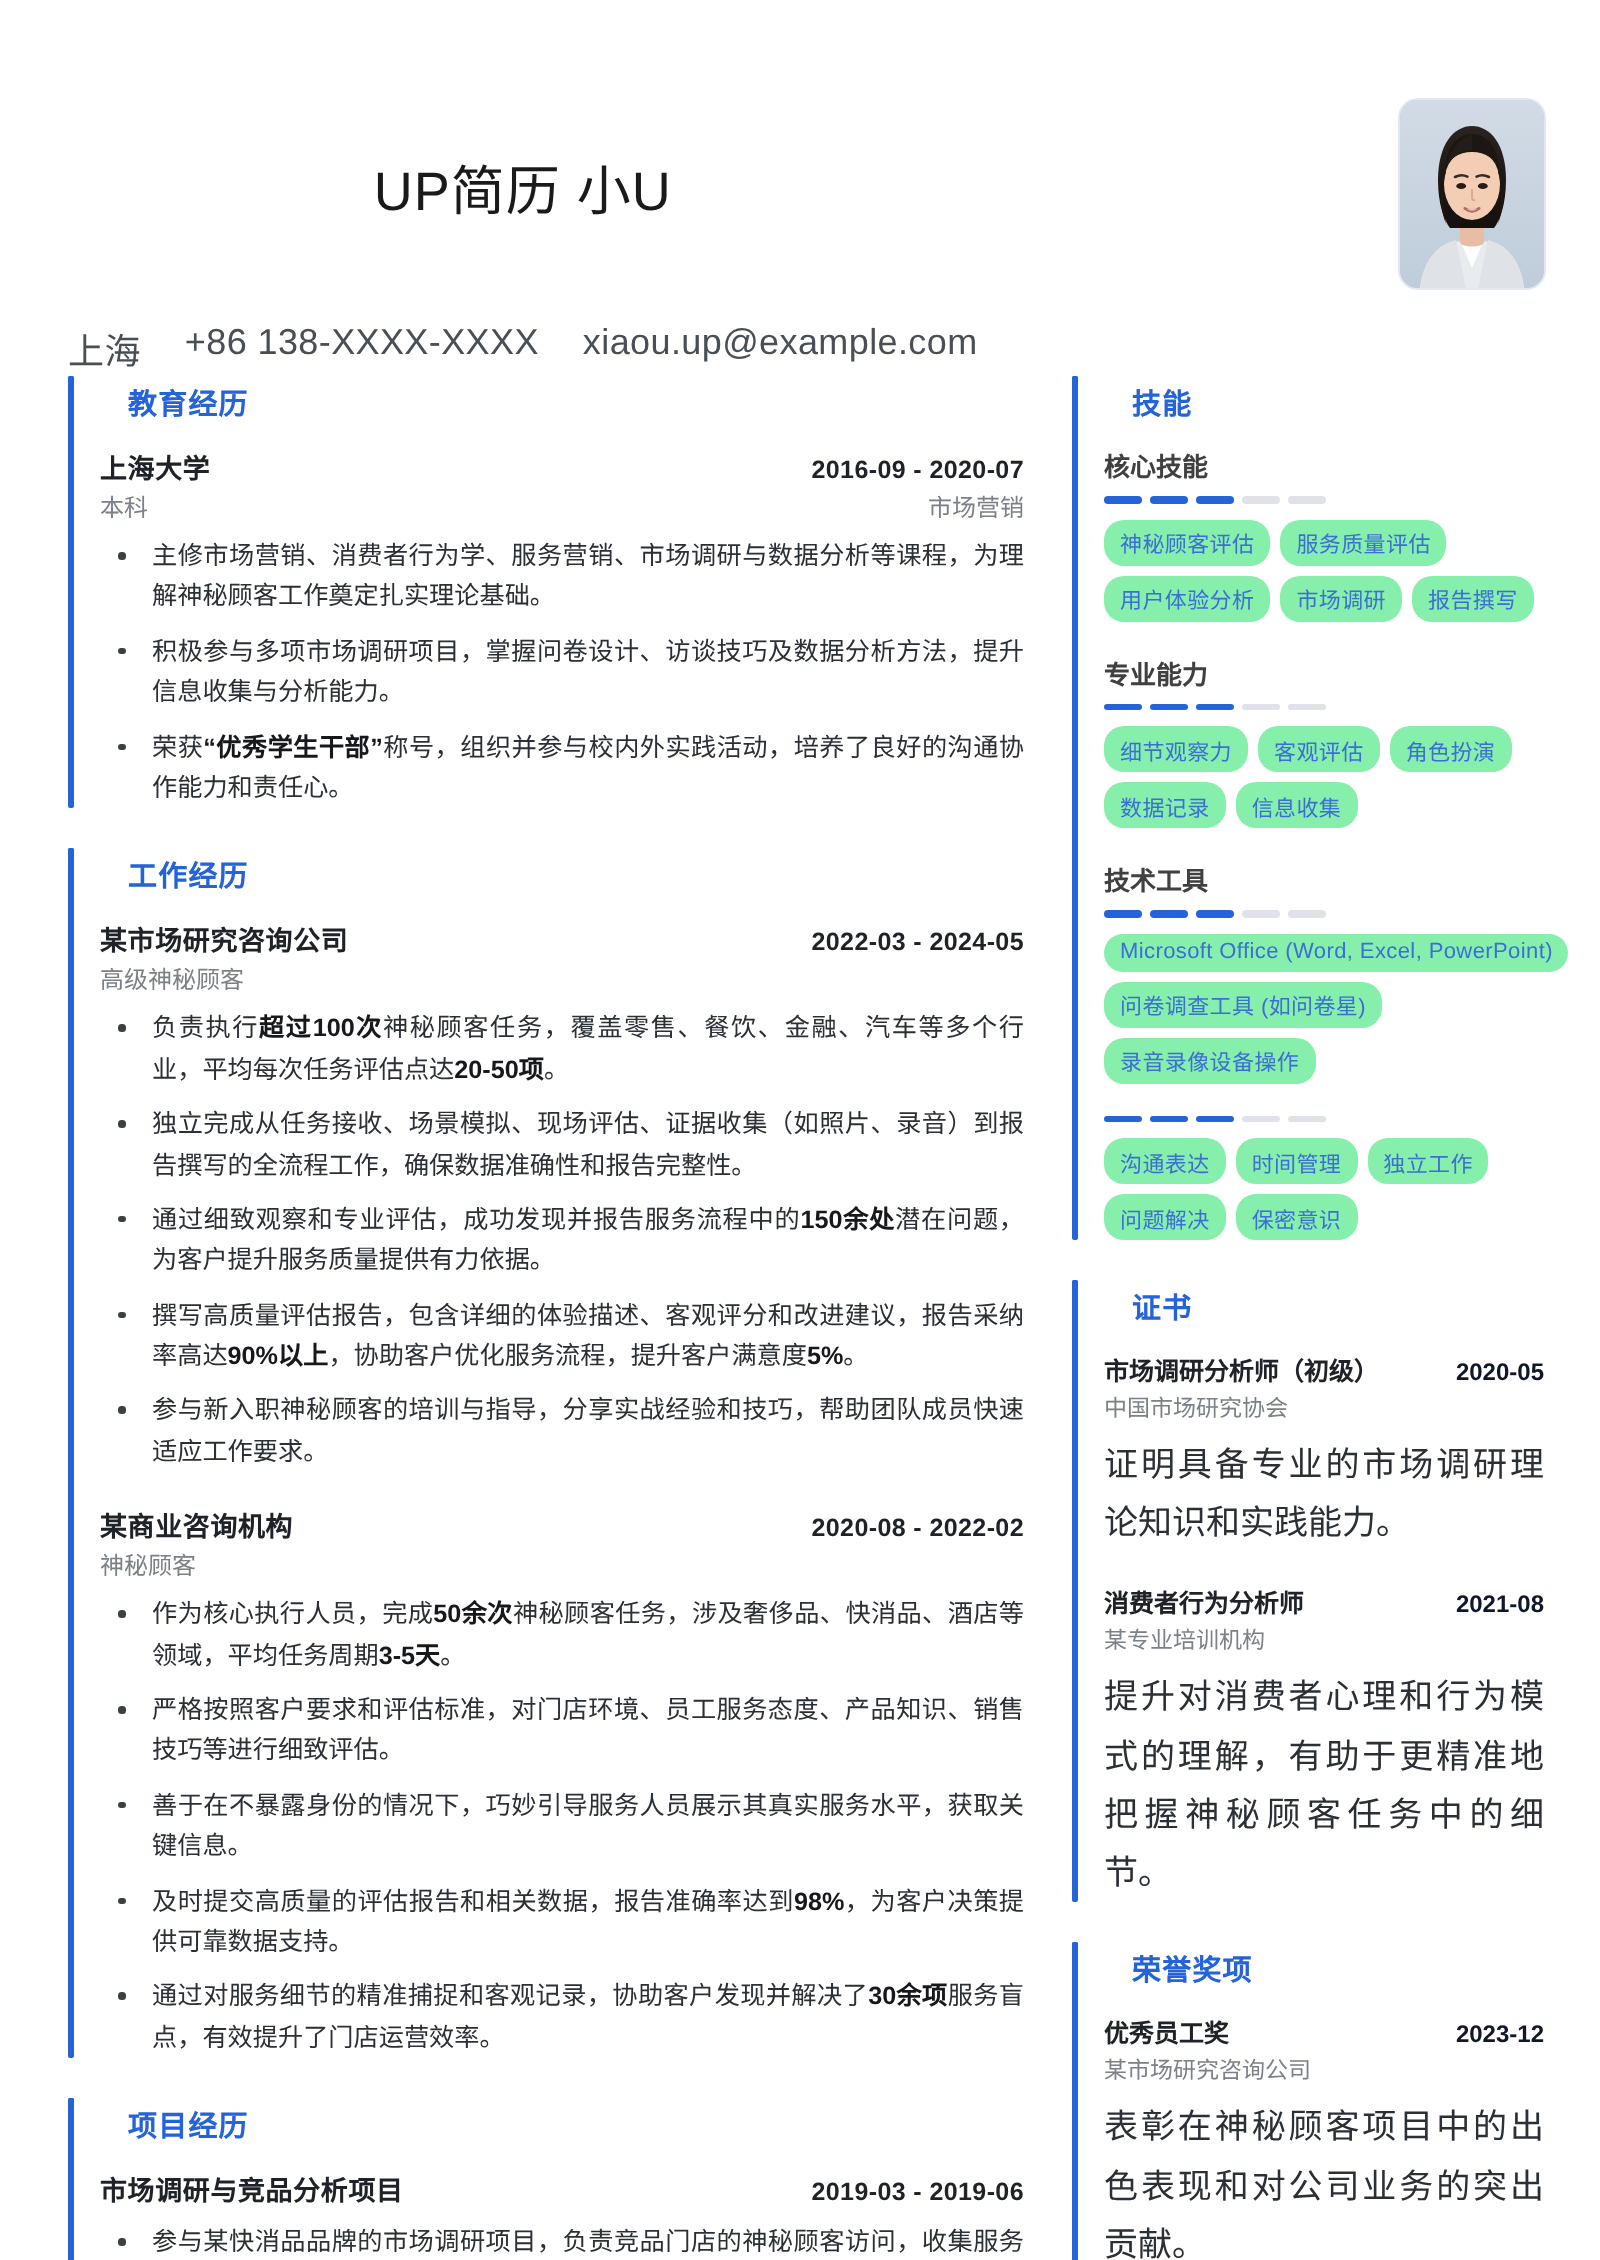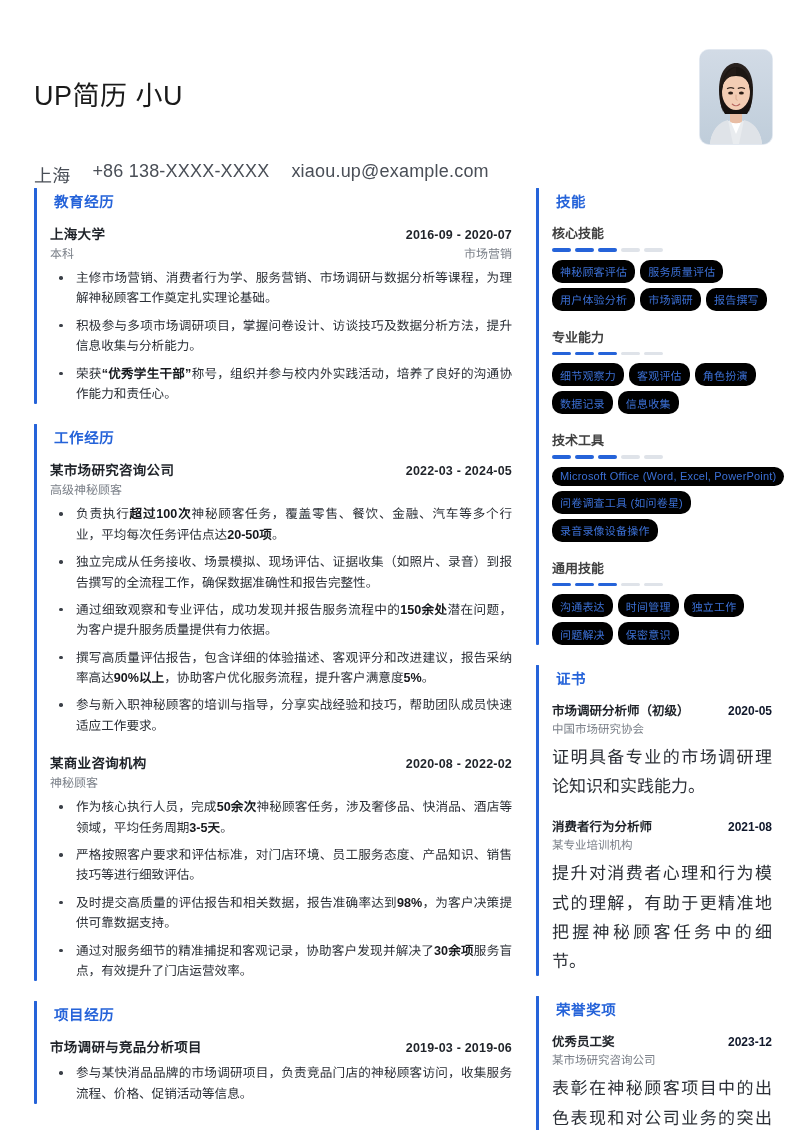--- a/index.html
+++ b/index.html
@@ -21,20 +21,21 @@
     background: #fff;
   }
 
   
   .header {
     display: flex;
     align-items: flex-start;
     justify-content: space-between;
     padding: 46px 28px 0 34px;
     height: 190px;
+    text-align: center;
   }
   .header-left { padding-top: 28px; }
   .name-line {
     font-size: 27px;
     font-weight: 400;
     letter-spacing: 0.5px;
     color: #1a1a1a;
     white-space: nowrap;
   }
   .contact-row {
@@ -67,21 +68,21 @@
     padding: 0 28px 0 34px;
     gap: 24px;
   }
   .col-left  { width: 478px; flex: none; }
   .col-right { width: 236px; flex: none; }
 
   
   .section { position: relative; margin-bottom: 22px; }
   .sec-head {
     position: relative;
-    padding-left: 20px;
+    padding-left: 30px;
     margin-bottom: 12px;
   }
   .sec-head::before {
     content: "";
     position: absolute;
     left: 0; top: -2px;
     width: 3px; height: 22px;
     background: #2563d9;
     border-radius: 1px;
   }
@@ -173,21 +174,21 @@
   .level-dashes { display: flex; gap: 4px; margin-bottom: 8px; }
   .dash {
     width: 19px; height: 3.5px;
     border-radius: 2px;
     background: #dfe3e9;
   }
   .dash.on { background: #2563d9; }
 
   .pill-wrap { display: flex; flex-wrap: wrap; gap: 5px; }
   .pill {
-    background: #000000;
+    background: #86efac;
     color: #3b6fd4;
     font-size: 11px;
     padding: 3.5px 8px;
     border-radius: 10px;
     white-space: nowrap;
     letter-spacing: 0.2px;
   }
 
   .cert { margin-bottom: 15px; }
   .cert:last-child { margin-bottom: 2px; }
@@ -332,20 +333,21 @@
                 <div class="entry-title">某商业咨询机构</div>
                 <div class="entry-date">2020-08 - 2022-02</div>
               </div>
               <div class="entry-row">
                 <div class="entry-sub">神秘顾客</div>
                 <div class="entry-meta"></div>
               </div>
               <ul class="bullets">
                 <li>作为核心执行人员，完成<b>50余次</b>神秘顾客任务，涉及奢侈品、快消品、酒店等领域，平均任务周期<b>3-5天</b>。</li>
                 <li>严格按照客户要求和评估标准，对门店环境、员工服务态度、产品知识、销售技巧等进行细致评估。</li>
+                <li>善于在不暴露身份的情况下，巧妙引导服务人员展示其真实服务水平，获取关键信息。</li>
                 <li>及时提交高质量的评估报告和相关数据，报告准确率达到<b>98%</b>，为客户决策提供可靠数据支持。</li>
                 <li>通过对服务细节的精准捕捉和客观记录，协助客户发现并解决了<b>30余项</b>服务盲点，有效提升了门店运营效率。</li>
               </ul>
             </div>
           </div>
         </div>
         <div class="section">
           <div class="sec-head">
             <div class="sec-title">项目经历</div>
           </div>
@@ -411,21 +413,20 @@
                 <span class="dash"></span>
                 <span class="dash"></span>
               </div>
               <div class="pill-wrap">
                 <span class="pill">Microsoft Office (Word, Excel, PowerPoint)</span>
                 <span class="pill">问卷调查工具 (如问卷星)</span>
                 <span class="pill">录音录像设备操作</span>
               </div>
             </div>
             <div class="skill-group">
-              <div class="skill-name">通用技能</div>
               <div class="level-dashes">
                 <span class="dash on"></span>
                 <span class="dash on"></span>
                 <span class="dash on"></span>
                 <span class="dash"></span>
                 <span class="dash"></span>
               </div>
               <div class="pill-wrap">
                 <span class="pill">沟通表达</span>
                 <span class="pill">时间管理</span>

